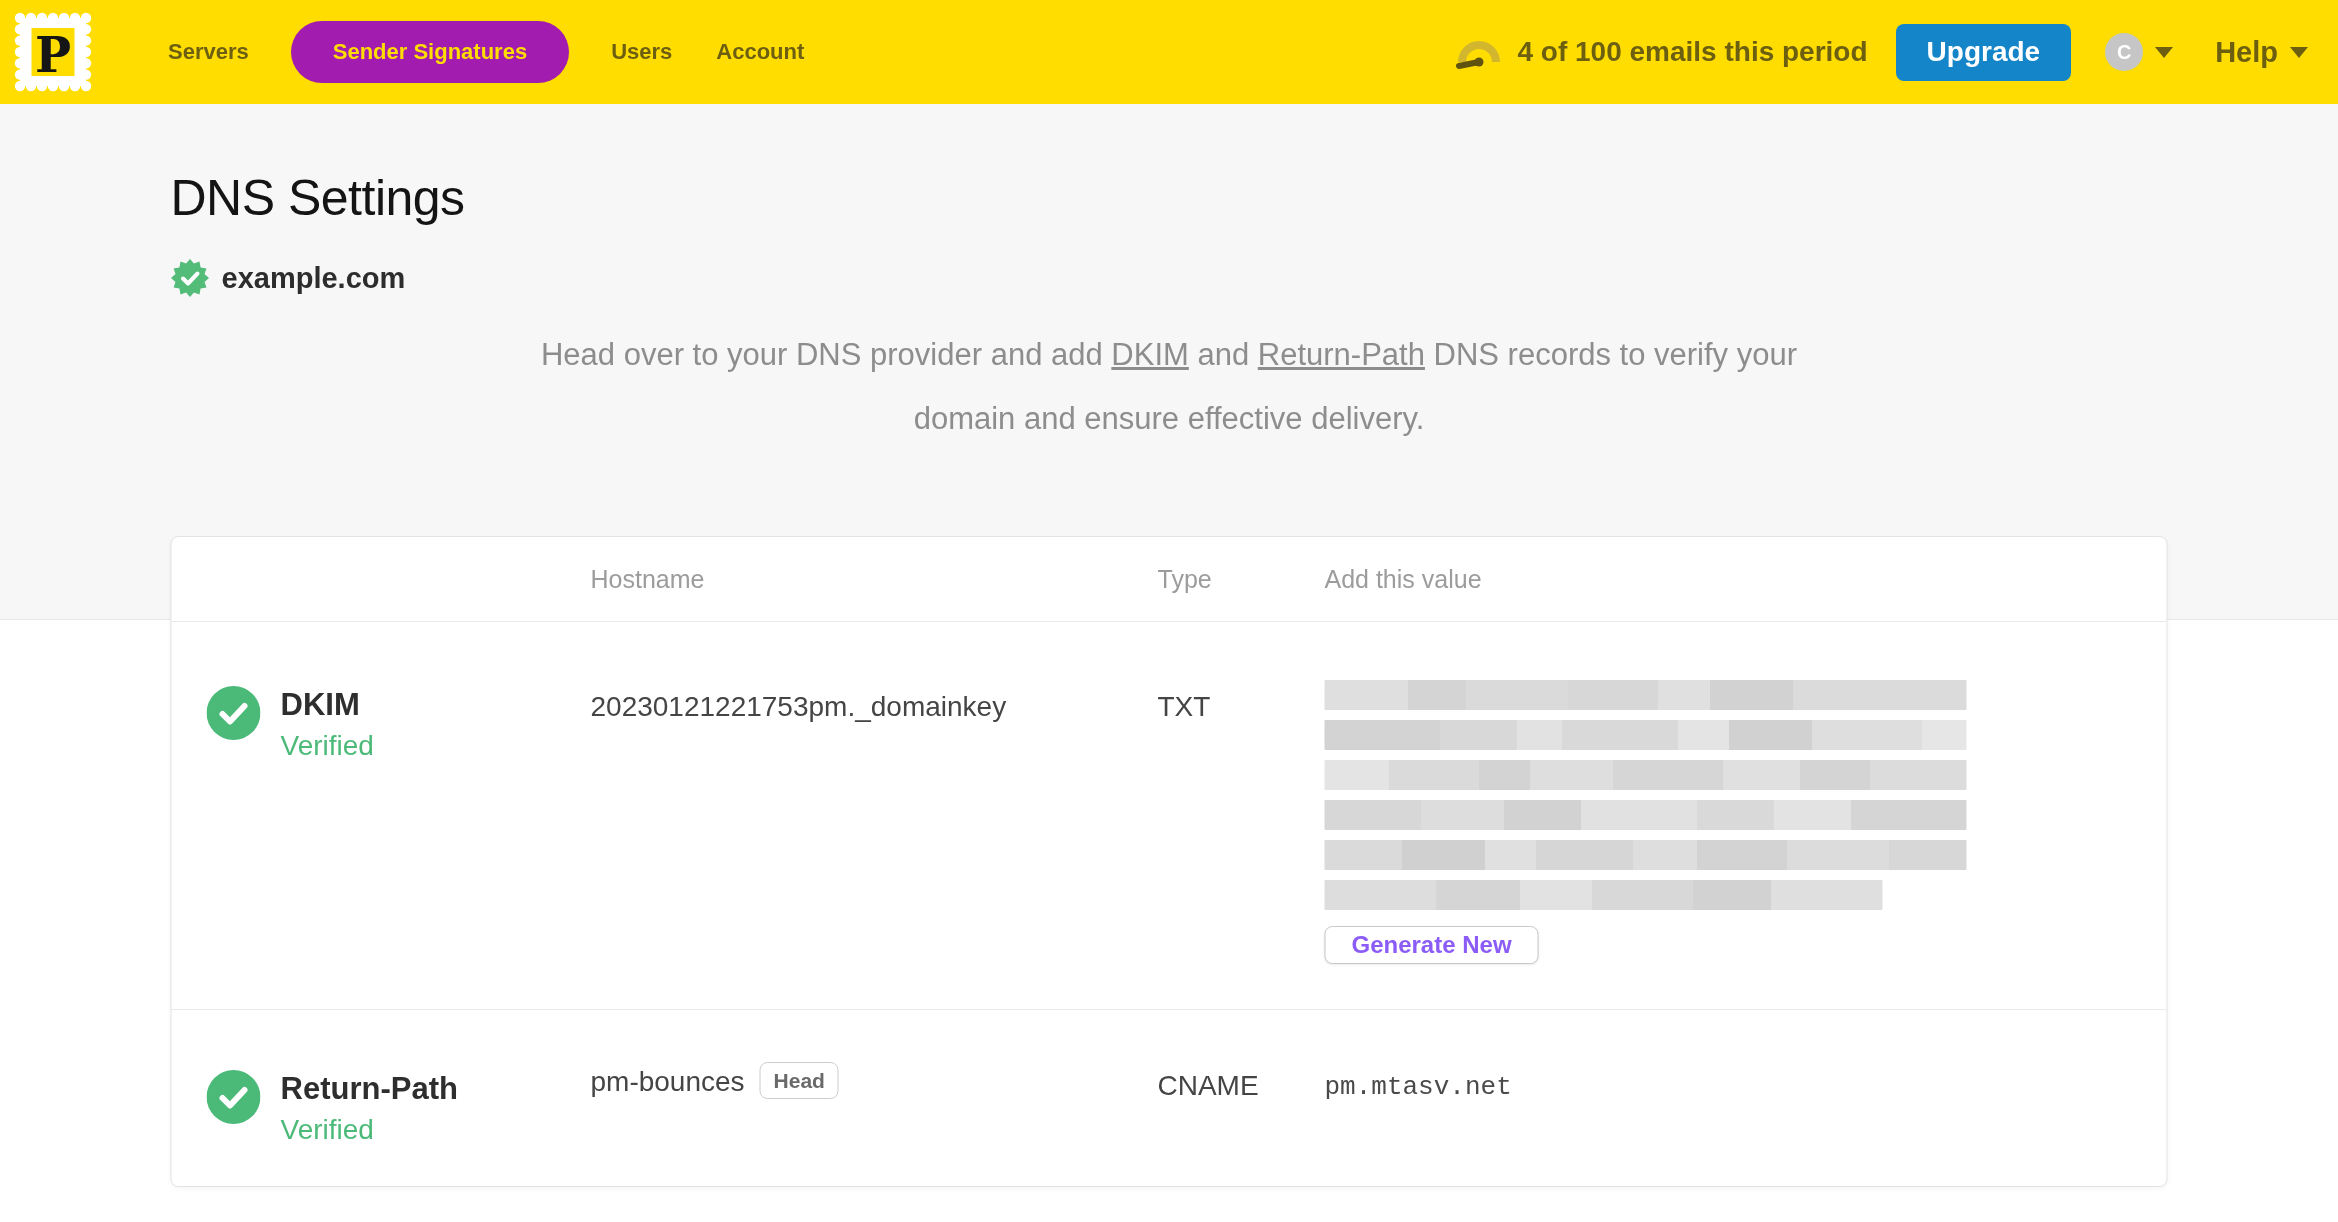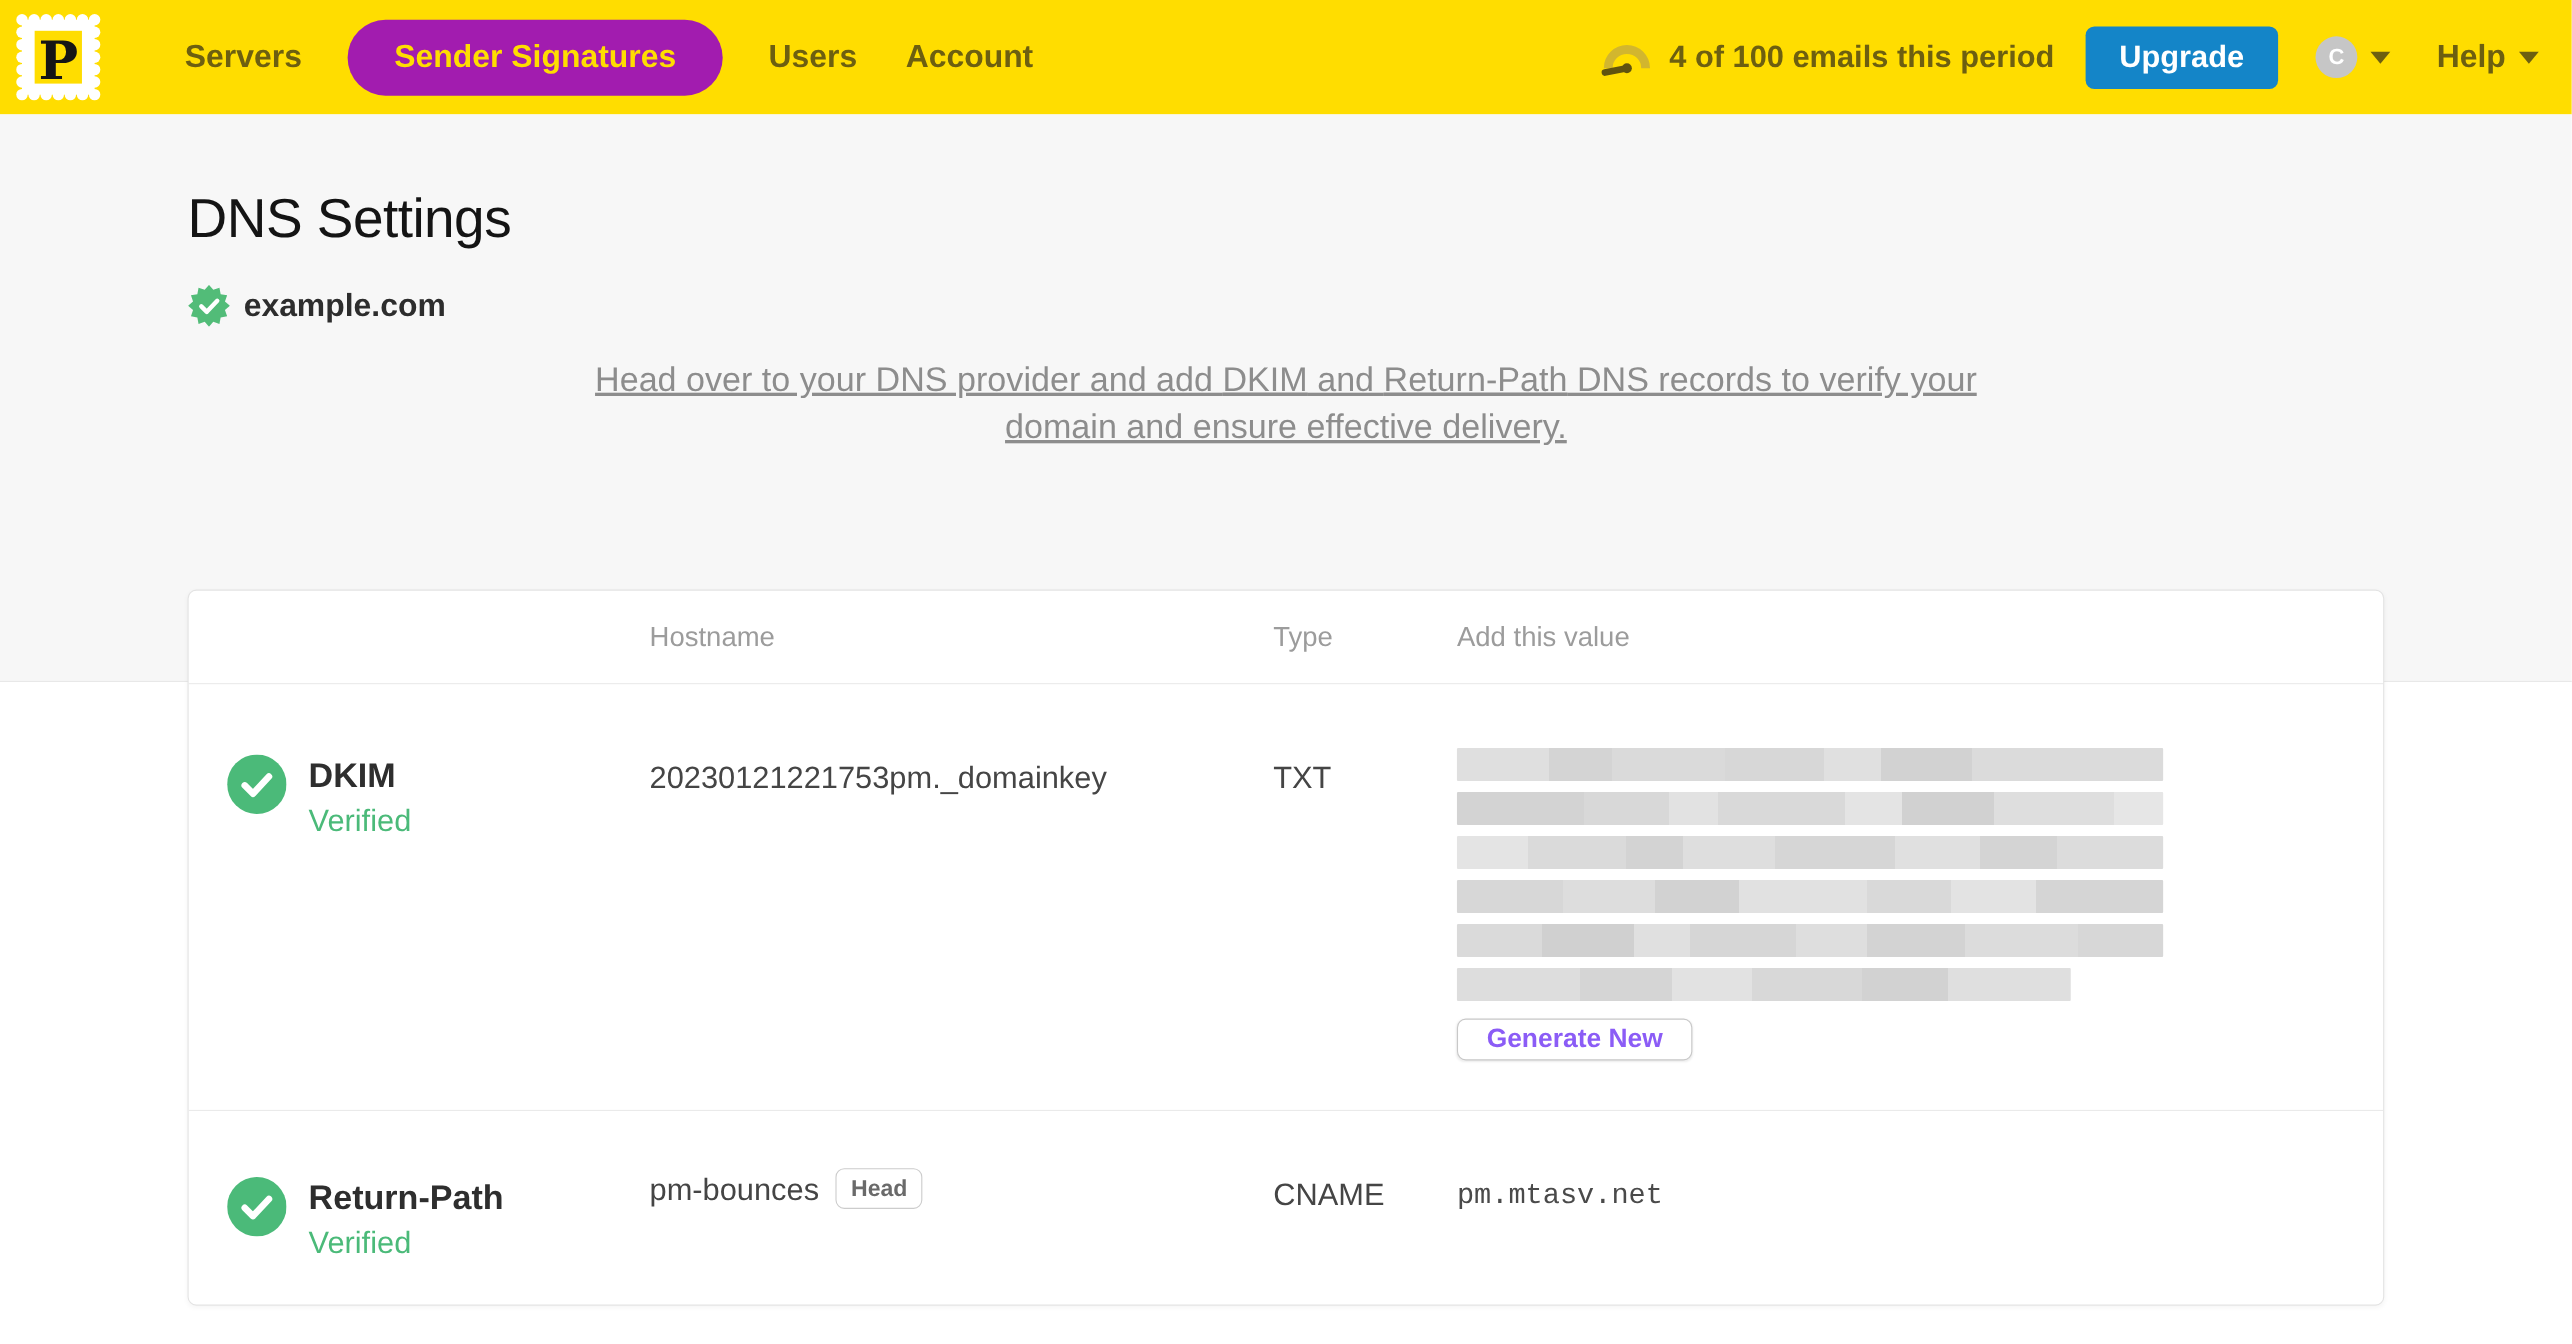--- a/index.html
+++ b/index.html
@@ -15,21 +15,21 @@
   .navbar {
     height:104px;
     background:#ffdd00;
     display:flex;
     align-items:center;
     padding:0 30px 0 14px;
   }
   .logo { width:78px; height:80px; flex:0 0 auto; cursor:pointer; }
   .nav-links { display:flex; align-items:center; margin-left:54px; }
   .nav-item {
-    font-size:29px; font-weight:bold; color:#6d5f10;
+    font-size:22px; font-weight:bold; color:#6d5f10;
     margin:0 22px; text-decoration:none; cursor:pointer; white-space:nowrap;
   }
   .nav-item.active {
     background:#a21caf; color:#ffdd00;
     padding:18px 42px; border-radius:36px; margin:0 20px;
   }
   .nav-right { margin-left:auto; display:flex; align-items:center; }
   .gauge-icon { width:48px; height:36px; margin-right:14px; }
   .usage-text { font-size:28px; font-weight:bold; color:#6d5f10; white-space:nowrap; }
   .upgrade-btn {
@@ -59,21 +59,21 @@
   .container { width:1997px; margin:0 auto; }
   .page-title {
     padding-top:65px; font-size:50px; font-weight:normal;
     color:#141414; letter-spacing:-0.5px;
   }
   .domain-row { margin-top:32px; display:flex; align-items:center; }
   .seal-icon { width:38px; height:38px; margin-right:13px; }
   .domain-name { font-size:29px; font-weight:bold; color:#2d2d2d; }
   .intro {
     margin:26px auto 0; width:1280px; text-align:center;
-    font-size:31px; line-height:43px; color:#8d8d8d;text-decoration:underline;
+    font-size:31px; line-height:64px; color:#8d8d8d;
   }
   .intro a { color:#8d8d8d; text-decoration:underline; cursor:pointer; }
 
   
   .card {
     position:absolute; top:432px; left:50%; transform:translateX(-50%);
     width:1997px; height:651px; background:#ffffff;
     border:1px solid #e3e3e3; border-radius:8px;
     box-shadow:0 2px 5px rgba(0,0,0,0.04);
   }

